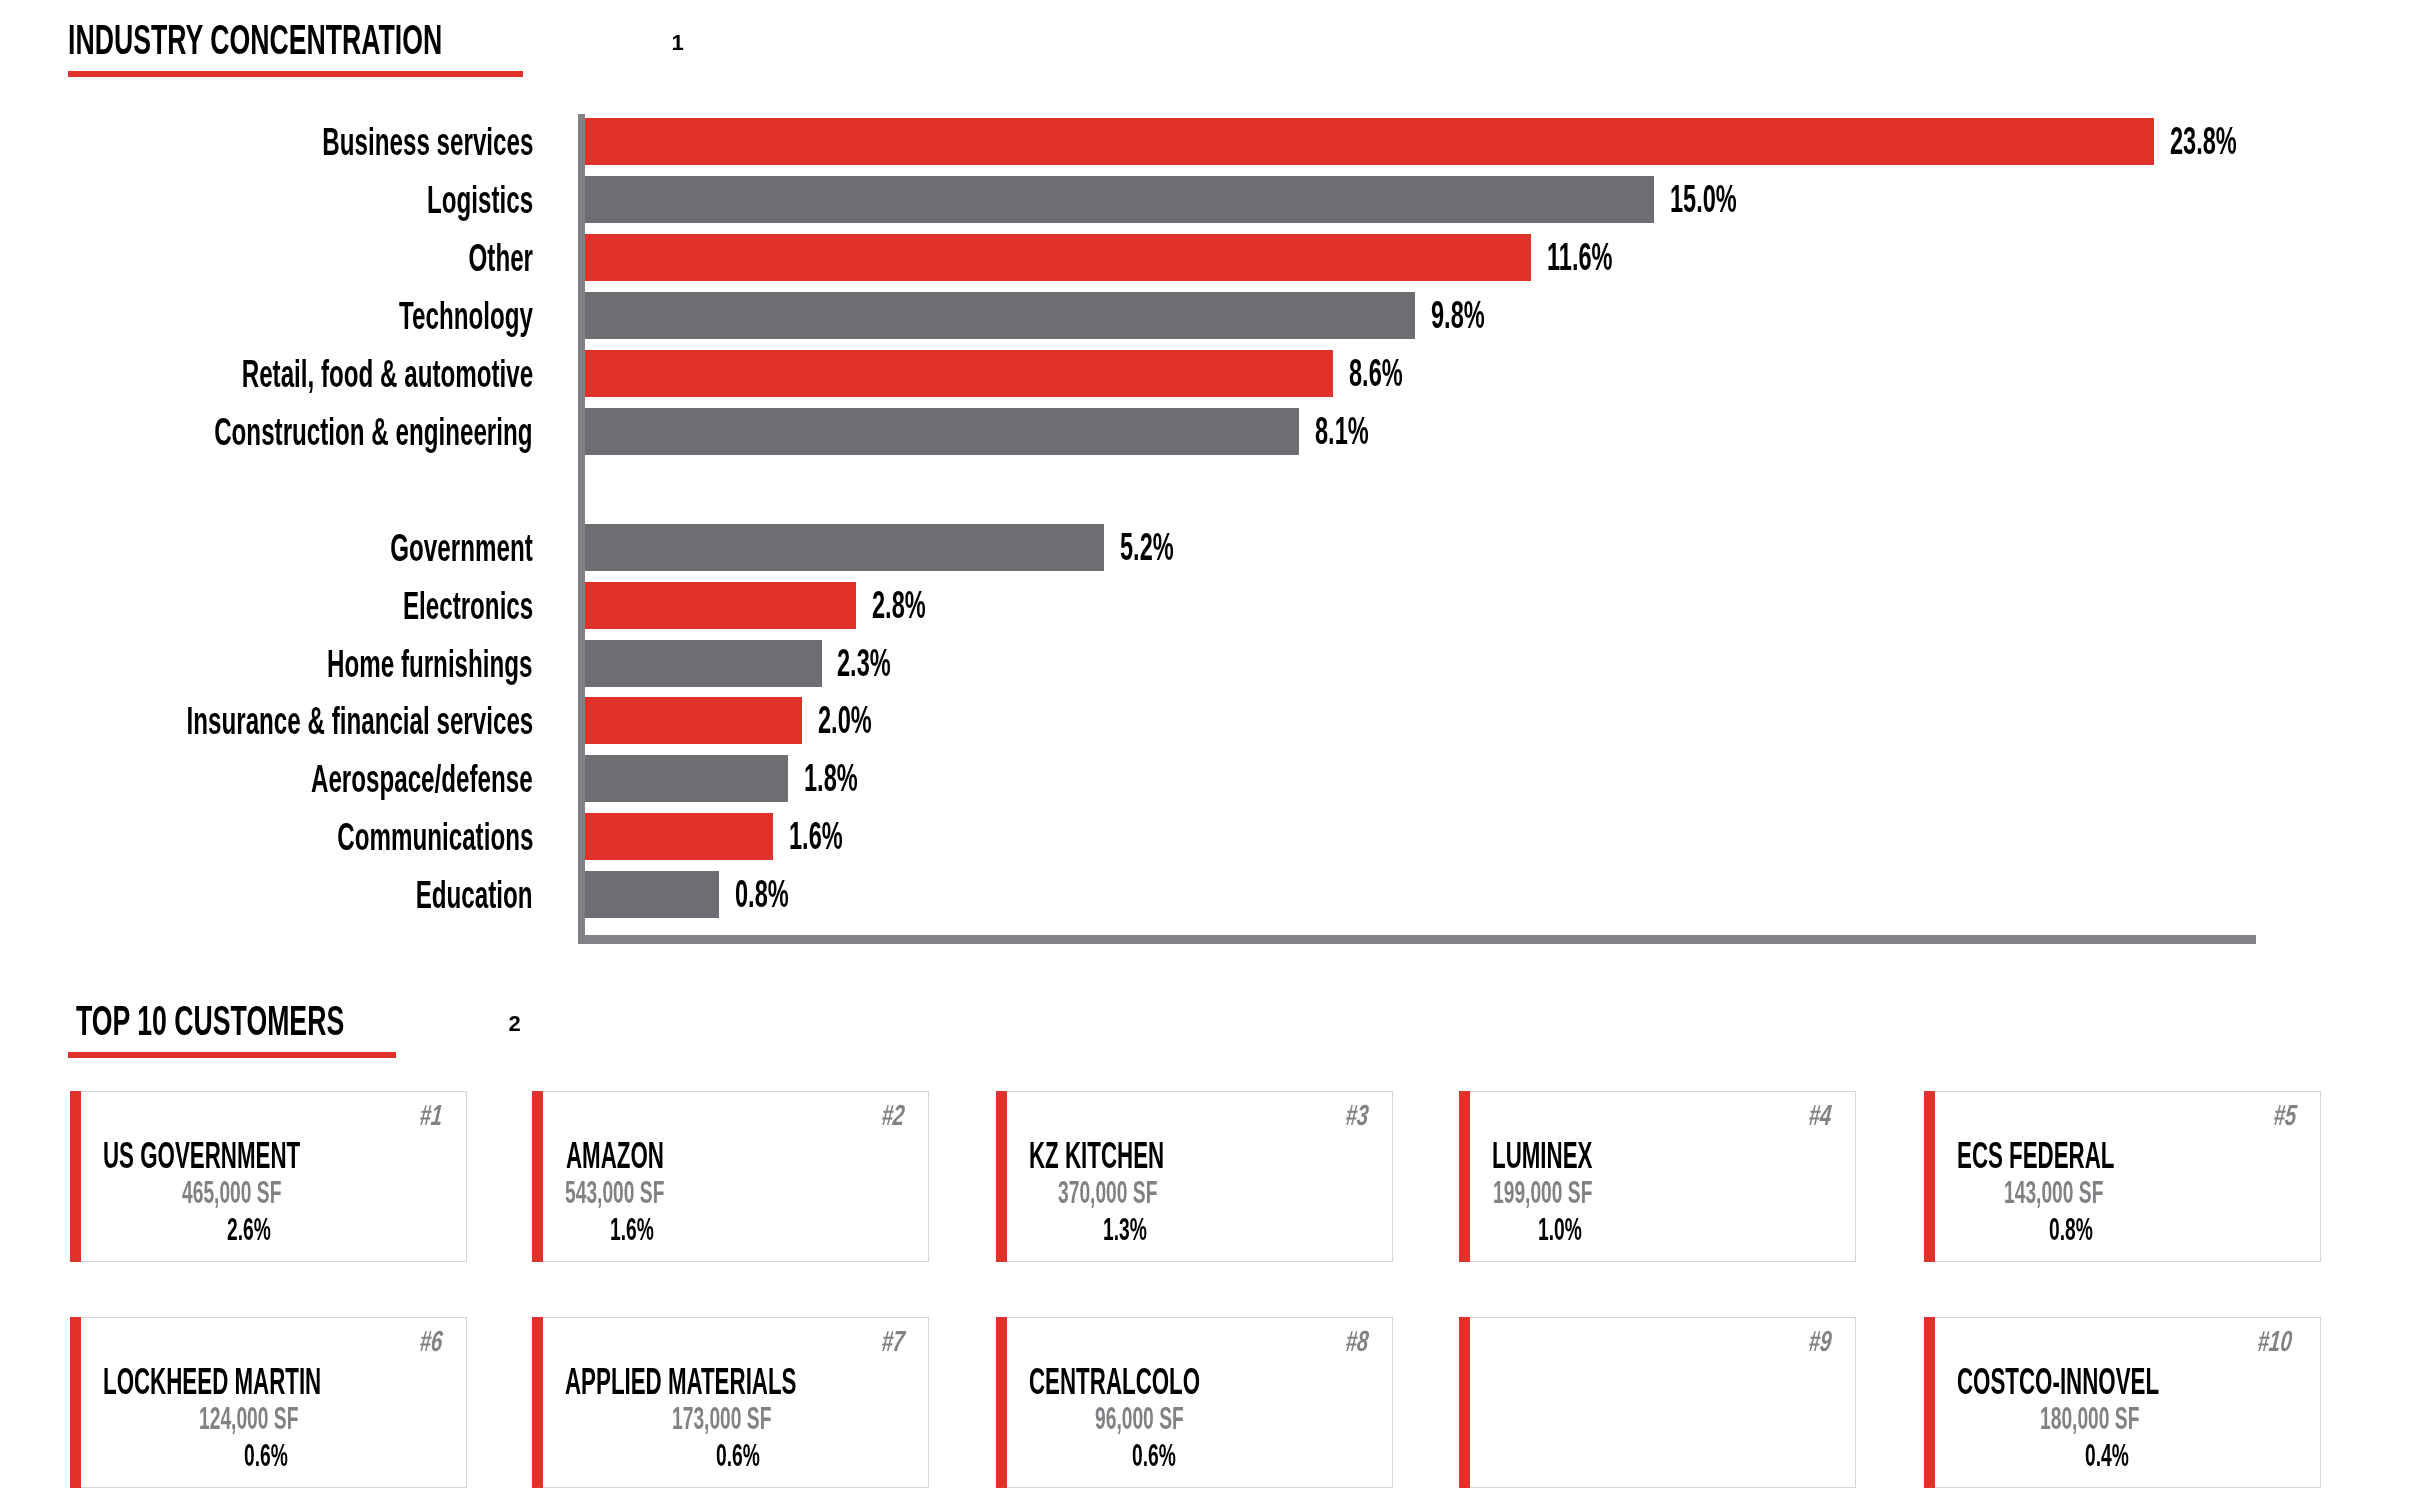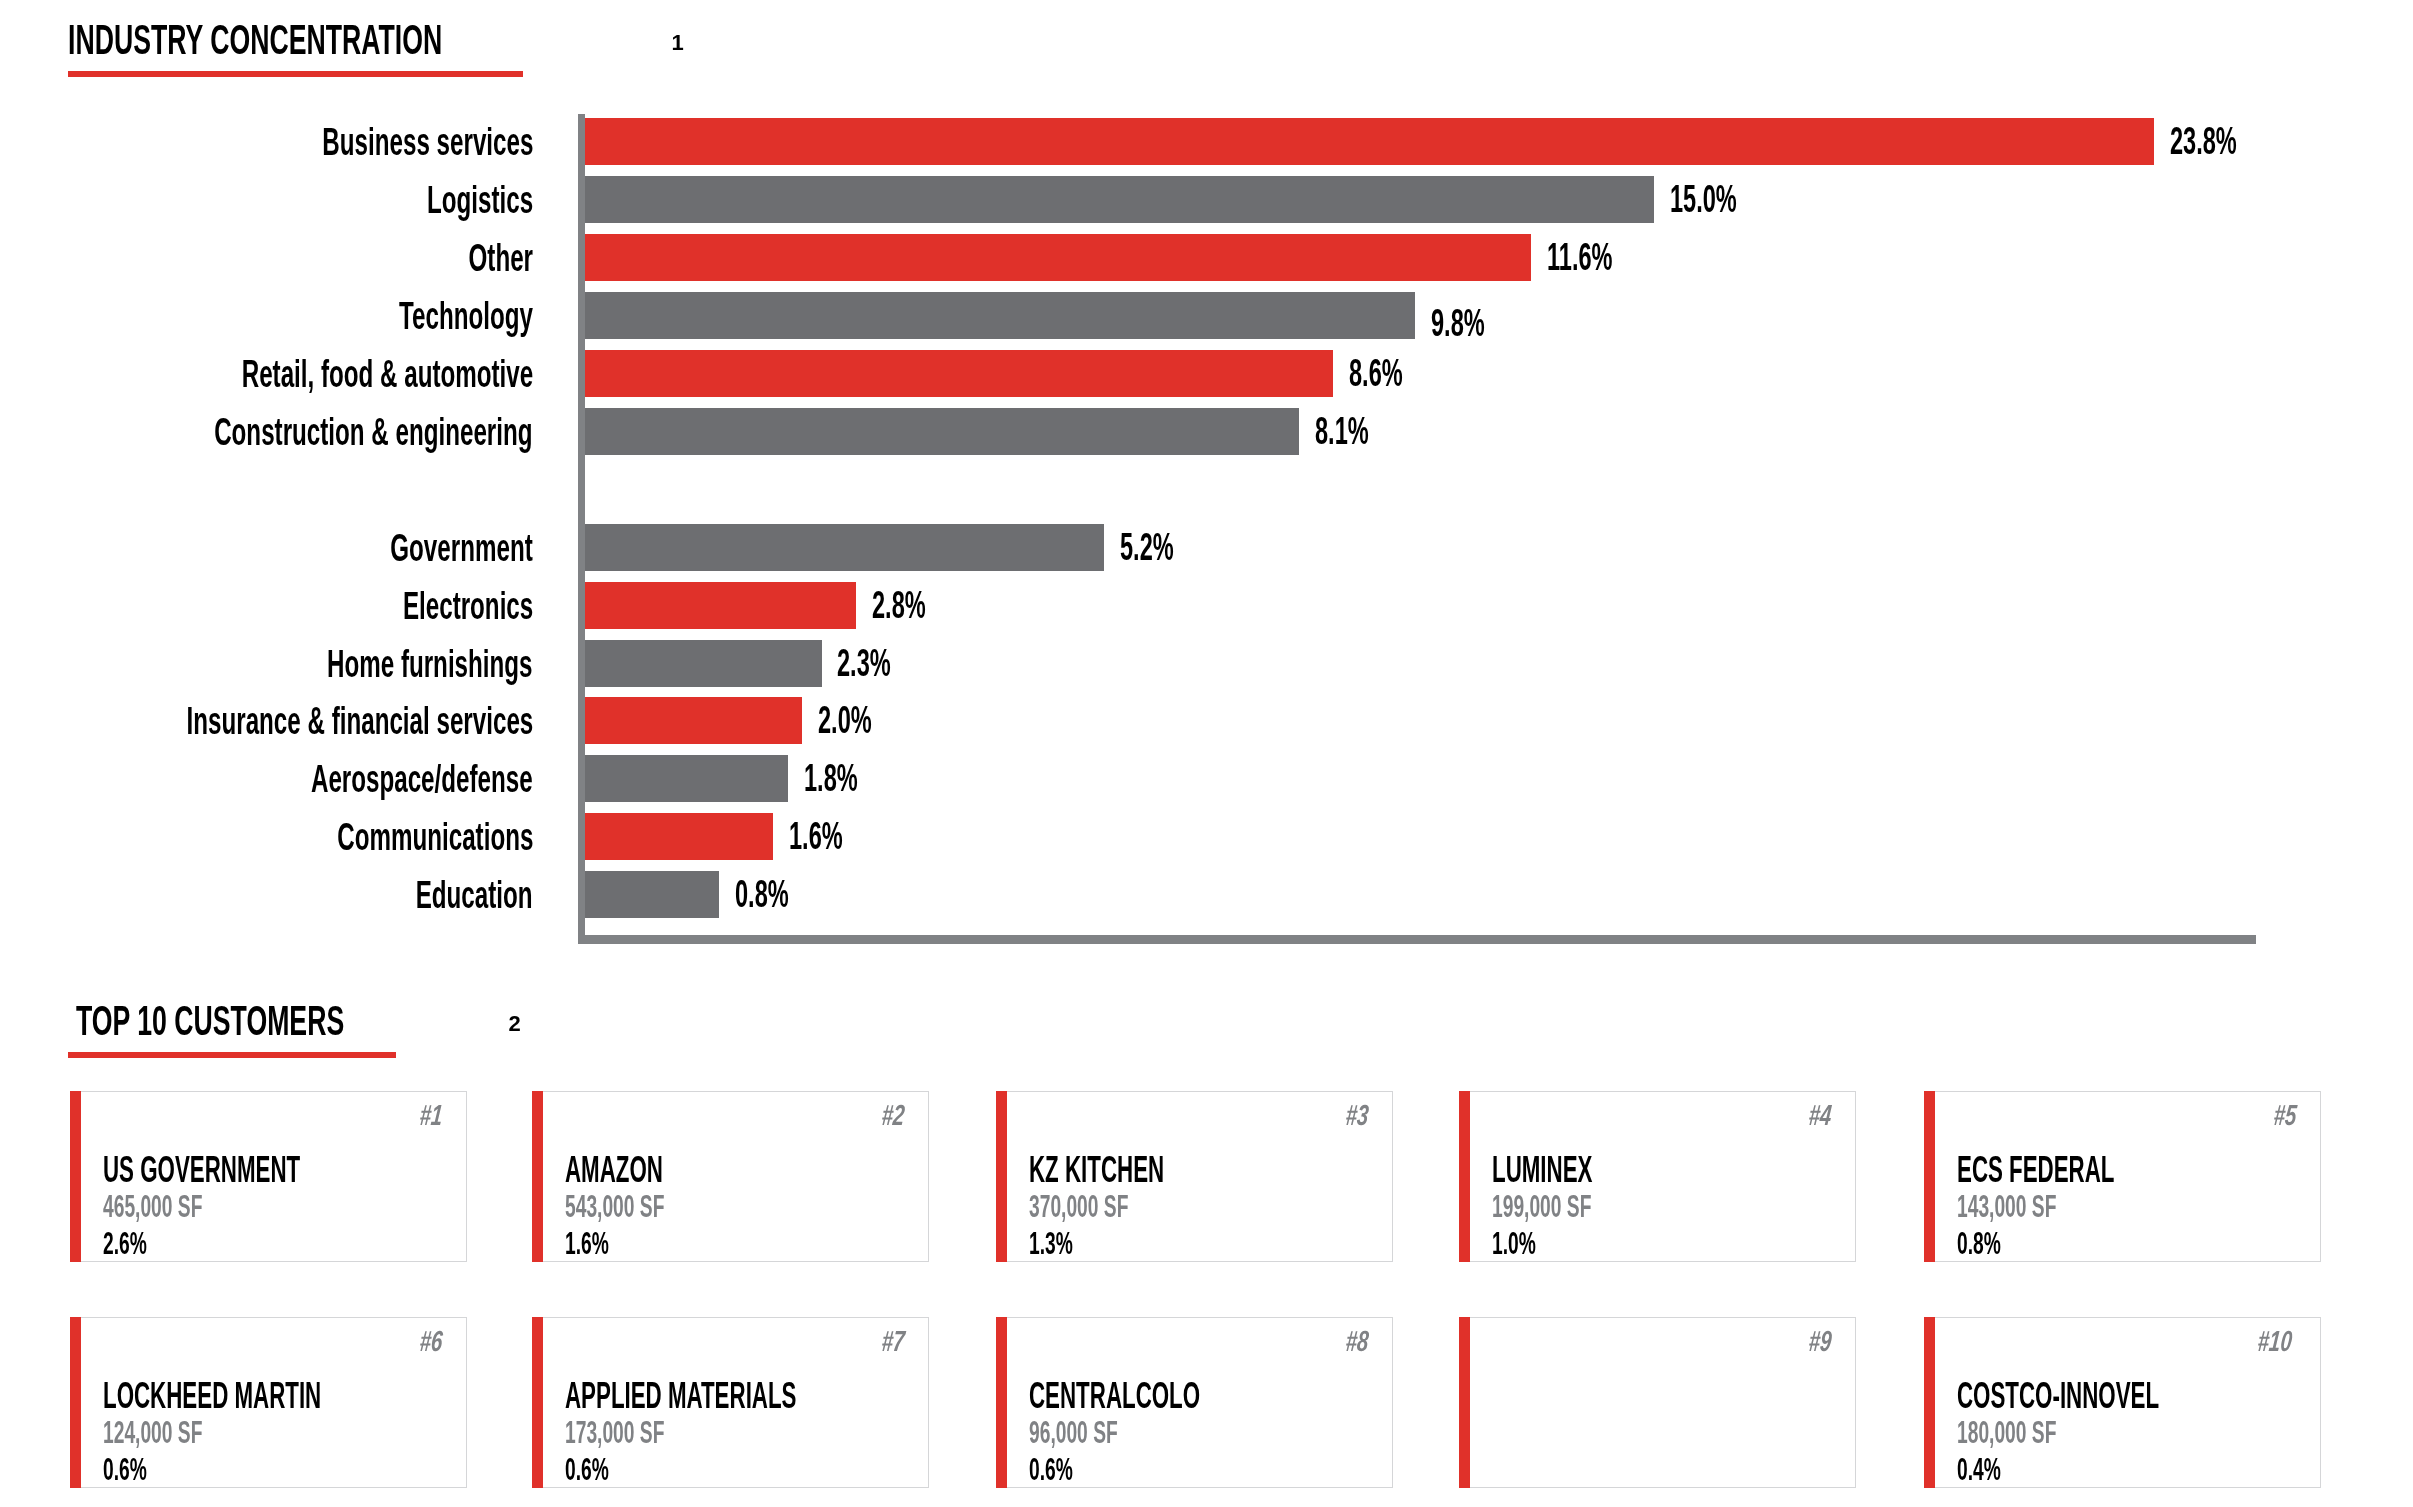--- a/index.html
+++ b/index.html
@@ -123,21 +123,21 @@
     font-style: italic;
     color: #808285;
     font-weight: 700;
   }
   .card-rank .cond {
     font-size: 29px;
     transform: scaleX(0.70) skewX(-8deg);
   }
   .card-body {
     position: absolute;
-    left: 22px; top: 57px;
+    left: 22px; top: 43px; text-align: center;
   }
   .card-name .cond   { font-size: 36px; color: #000; }
   .card-sf   .cond   { font-size: 31px; color: #808285; }
   .card-pct  .cond   { font-size: 31px; color: #000; }
   .card-name { height: 40px; }
   .card-sf   { height: 37px; }
   .card-pct  { height: 37px; }
 </style>
 </head>
 <body>
@@ -177,21 +177,21 @@
         <div class="bar red" style="width: 946px;"></div>
         <div class="bar-value" style="left: 1547px;">
           <span class="cond">11.6%</span>
         </div>
       </div>
       <div class="row" style="top: 181px;">
         <div class="cat-label">
           <span class="cond-r">Technology</span>
         </div>
         <div class="bar gray" style="width: 830px;"></div>
-        <div class="bar-value" style="left: 1431px; margin-top: 8px;">
+        <div class="bar-value" style="left: 1431px;">
           <span class="cond">9.8%</span>
         </div>
       </div>
       <div class="row" style="top: 239px;">
         <div class="cat-label">
           <span class="cond-r">Retail, food &amp; automotive</span>
         </div>
         <div class="bar red" style="width: 748px;"></div>
         <div class="bar-value" style="left: 1349px;">
           <span class="cond">8.6%</span>

